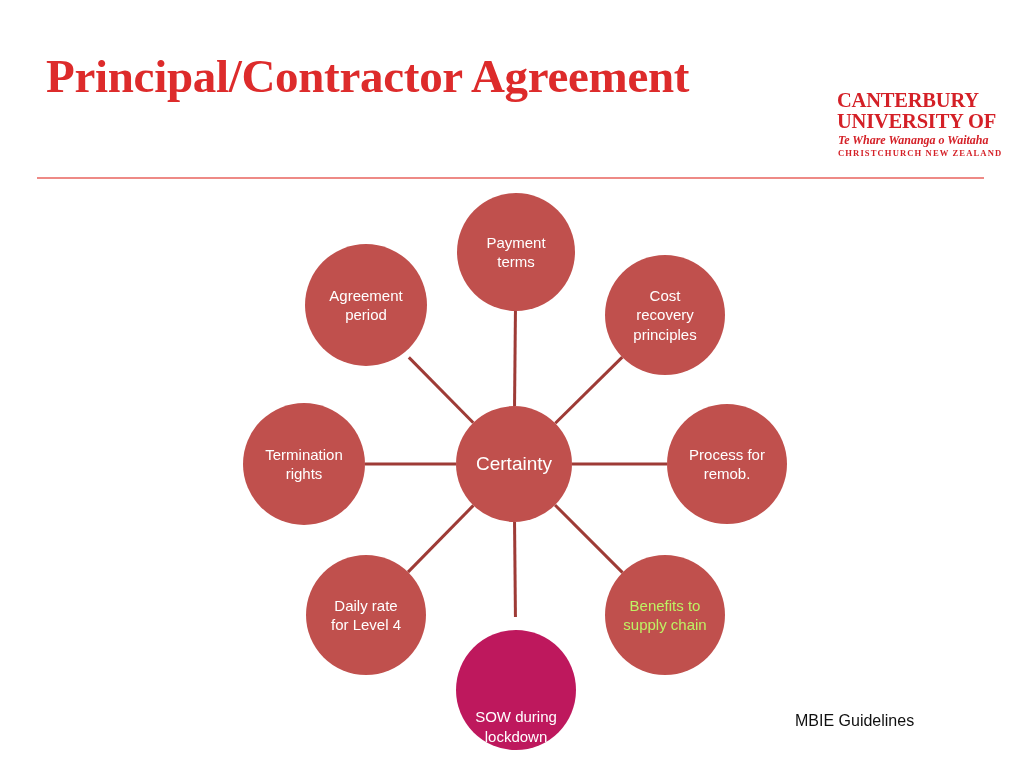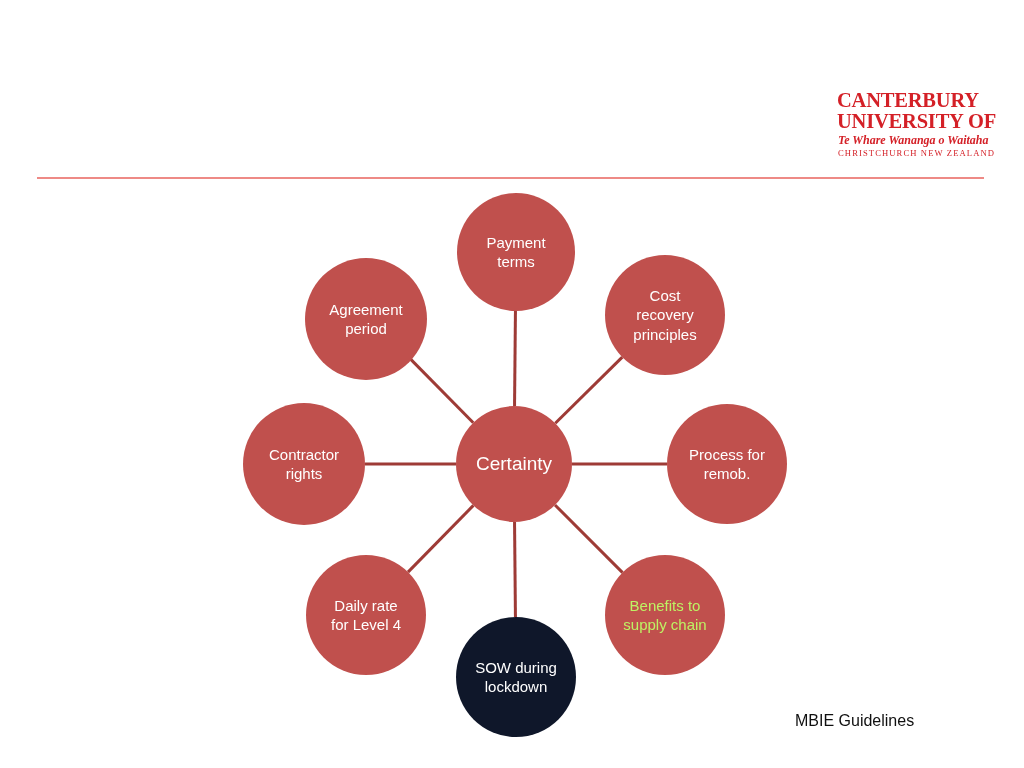--- a/index.html
+++ b/index.html
@@ -95,21 +95,21 @@
     font-size: 12px;
     line-height: 13px;
     color: #D42027;
     white-space: nowrap;
   }
   .uc-logo .uc-city {
     position: absolute;
     left: 2px;
     top: 112px;
     font-family: "Liberation Serif", "DejaVu Serif", serif;
-    font-weight: normal;
+    font-weight: bold;
     font-size: 8.6px;
     letter-spacing: 1.1px;
     line-height: 10px;
     color: #D42027;
     white-space: nowrap;
   }
 
   
   .diagram {
     position: absolute;
@@ -158,20 +158,21 @@
     font-size: 16px;
     color: #101010;
     white-space: nowrap;
   }
 </style>
 </head>
 <body>
 
 <div class="slide">
 
+  <div class="slide-title">Principal/Contractor Agreement</div>
   <div class="title-divider"></div>
 
   <div class="uc-logo">
     <div class="uc-name">
       <div>CANTERBURY</div>
       <div>UNIVERSITY OF</div>
     </div>
     <div class="uc-maori">Te Whare Wananga o Waitaha</div>
     <div class="uc-city">CHRISTCHURCH NEW ZEALAND</div>
   </div>
@@ -198,33 +199,33 @@
 principles</span>
         </div>
         <div class="node" style="left: 667px; top: 404px; width: 120px; height: 120px; background: rgb(192, 80, 77); color: rgb(255, 255, 255);">
           <span class="node-label">Process for
 remob.</span>
         </div>
         <div class="node" style="left: 605px; top: 555px; width: 120px; height: 120px; background: rgb(192, 80, 77); color: #bef264;">
           <span class="node-label">Benefits to
 supply chain</span>
         </div>
-        <div class="node" style="left: 456px; top: 617px; width: 120px; height: 120px; background: #0f172a; color: rgb(255, 255, 255);">
+        <div class="node" style="left: 456px; top: 630px; width: 120px; height: 120px; background: #be185d; color: rgb(255, 255, 255); align-items: flex-end;">
           <span class="node-label">SOW during
 lockdown</span>
         </div>
         <div class="node" style="left: 306px; top: 555px; width: 120px; height: 120px; background: rgb(192, 80, 77); color: rgb(255, 255, 255);">
           <span class="node-label">Daily rate
 for Level 4</span>
         </div>
         <div class="node" style="left: 243px; top: 403px; width: 122px; height: 122px; background: rgb(192, 80, 77); color: rgb(255, 255, 255);">
-          <span class="node-label">Contractor
+          <span class="node-label">Termination
 rights</span>
         </div>
-        <div class="node" style="left: 305px; top: 258px; width: 122px; height: 122px; background: rgb(192, 80, 77); color: rgb(255, 255, 255);">
+        <div class="node" style="left: 305px; top: 244px; width: 122px; height: 122px; background: rgb(192, 80, 77); color: rgb(255, 255, 255);">
           <span class="node-label">Agreement
 period</span>
         </div>
         <div class="node center" style="left: 456px; top: 406px; width: 116px; height: 116px; background: rgb(192, 80, 77); color: rgb(255, 255, 255);">
           <span class="node-label">Certainty</span>
         </div>
       </div>
   </div>
 
   <div class="footer-note">MBIE Guidelines</div>

